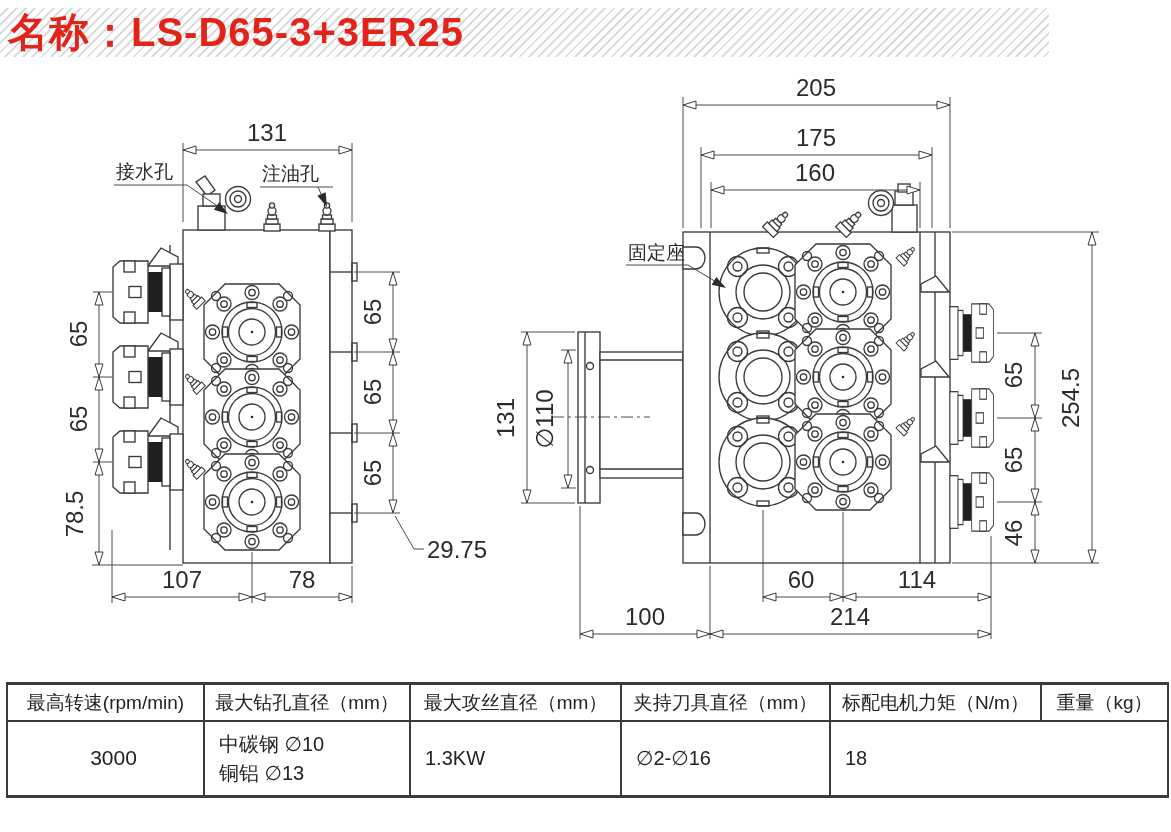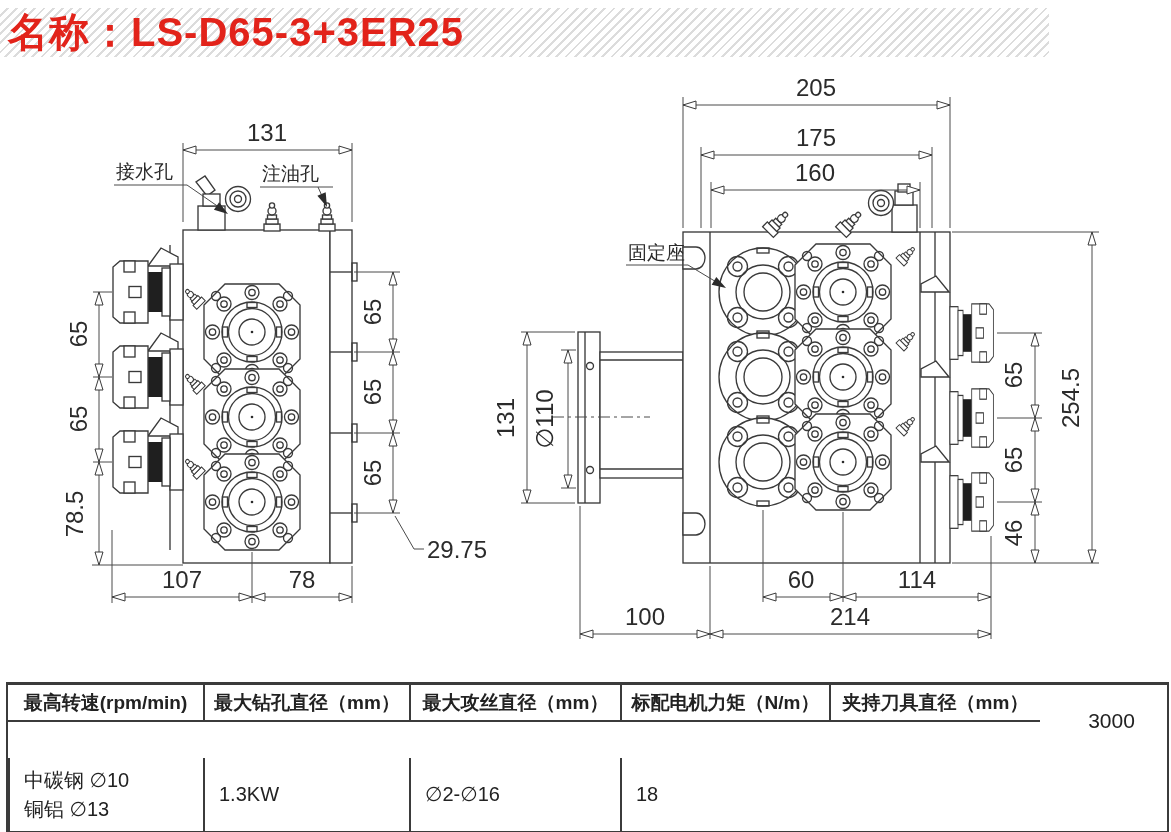--- a/index.html
+++ b/index.html
@@ -17,21 +17,21 @@
   svg.draw .dk{fill:#1f1f1f;stroke:none;}
   svg.draw text{fill:#2b2b2b;stroke:none;font-family:"Liberation Sans",sans-serif;}
   svg.draw .dim{font-size:24px;}
   svg.draw .lbl{font-size:19px;}
   .spec-table{position:absolute;left:6px;top:682px;width:1159px;
               border-top:3px solid #3b3b3b;border-bottom:3px solid #3b3b3b;
               border-left:2px solid #3b3b3b;border-right:2px solid #3b3b3b;
               display:grid;grid-template-columns:195px 206px 211px 209px 211px 1fr;
               color:#222;}
   .spec-table .h{height:35px;display:flex;align-items:center;justify-content:center;
-                 font-size:19px;font-weight:700;border-bottom:2px solid #3b3b3b;
+                 font-size:19px;font-weight:400;border-bottom:2px solid #3b3b3b;
                  border-left:2px solid #3b3b3b;white-space:nowrap;}
   .spec-table .c{height:73px;display:flex;flex-direction:column;justify-content:center;
                  font-size:20px;border-left:2px solid #3b3b3b;padding-left:14px;line-height:1.45;}
   .spec-table .h.first,.spec-table .c.first{border-left:none;}
   .spec-table .c.center{align-items:center;padding-left:16px;font-size:21px;}
 </style>
 </head>
 <body>
 
 <div class="page">
@@ -346,22 +346,23 @@
       <line class="thin" x1="626" y1="265" x2="688" y2="265"></line>
       <line class="thin" x1="688" y1="265" x2="723" y2="286"></line>
       <use href="#fa" transform="translate(726,288) rotate(31)"></use>
     </g>
   </svg>
 
   <div class="spec-table">
     <div class="h first">最高转速(rpm/min)</div>
     <div class="h">最大钻孔直径（mm）</div>
     <div class="h">最大攻丝直径（mm）</div>
+    <div class="h">夹持刀具直径（mm）</div>
     <div class="h">标配电机力矩（N/m）</div>
-    <div class="h">夹持刀具直径（mm）</div>
+    <div class="h">重量（kg）</div>
 
     <div class="c first center">3000</div>
     <div class="c">
       <span>中碳钢 ∅10</span>
       <span>铜铝 ∅13</span>
     </div>
     <div class="c">1.3KW</div>
     <div class="c">∅2-∅16</div>
     <div class="c">18</div>
   </div>

